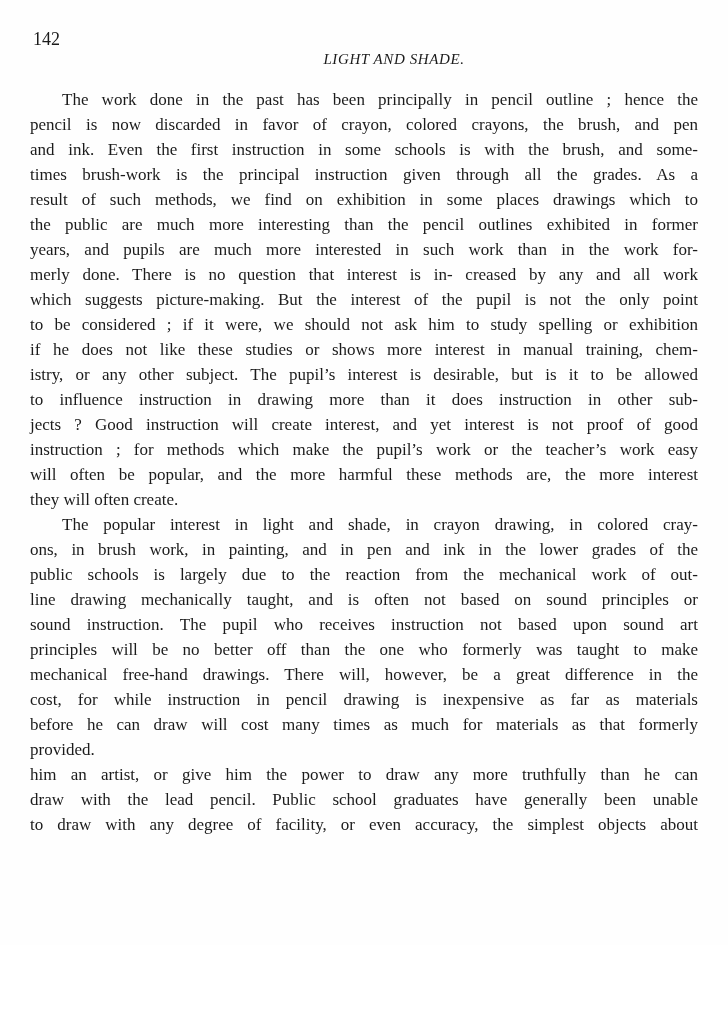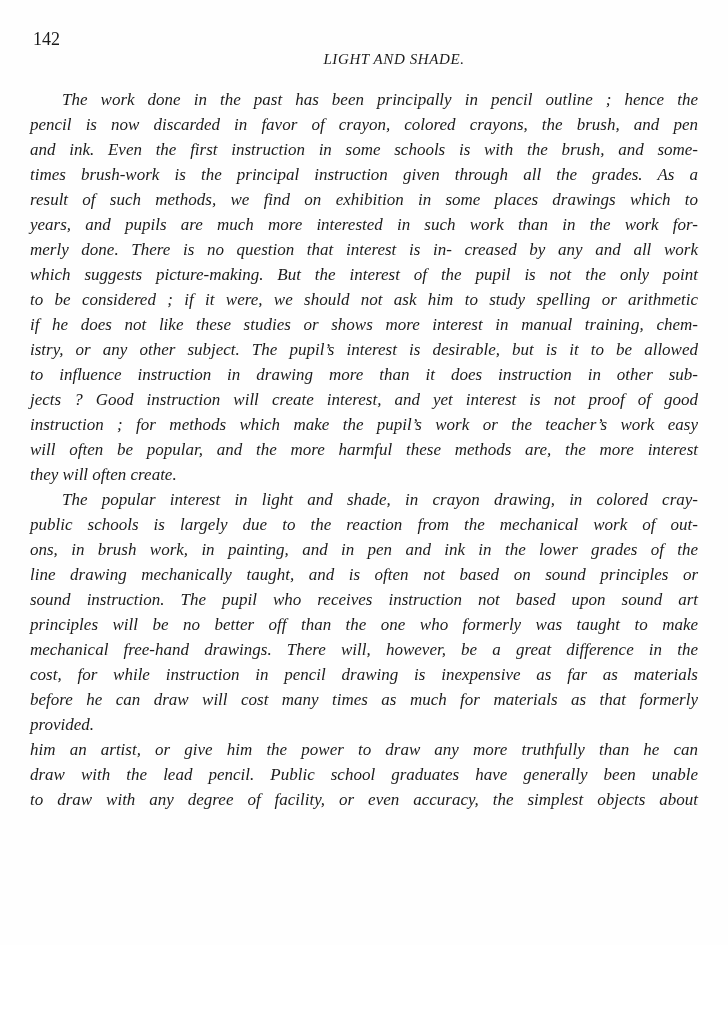--- a/index.html
+++ b/index.html
@@ -42,21 +42,20 @@
     width: 668px;
     font-size: 17px;
     line-height: 25px;
   }
   .paragraph {
     margin: 0;
   }
   .line {
     text-align: justify;
     text-align-last: justify;
-    font-style: italic;
   }
   .line.first {
     text-indent: 32px;
   }
   .line.last {
     text-align-last: left;
   }
 </style>
 </head>
 <body>
@@ -64,36 +63,37 @@
 <div class="page">
   <div class="page-number">142</div>
   <div class="running-head">LIGHT AND SHADE.</div>
   <div class="body-text">
     <div class="paragraph">
         <div class="line first">The work done in the past has been principally in pencil outline ; hence the</div>
         <div class="line">pencil is now discarded in favor of crayon, colored crayons, the brush, and pen</div>
         <div class="line">and ink. Even the first instruction in some schools is with the brush, and some-</div>
         <div class="line">times brush-work is the principal instruction given through all the grades. As a</div>
         <div class="line">result of such methods, we find on exhibition in some places drawings which to</div>
+        <div class="line">the public are much more interesting than the pencil outlines exhibited in former</div>
         <div class="line">years, and pupils are much more interested in such work than in the work for-</div>
         <div class="line">merly done. There is no question that interest is in- creased by any and all work</div>
         <div class="line">which suggests picture-making. But the interest of the pupil is not the only point</div>
-        <div class="line">to be considered ; if it were, we should not ask him to study spelling or arithmetic</div>
+        <div class="line">to be considered ; if it were, we should not ask him to study spelling or exhibition</div>
         <div class="line">if he does not like these studies or shows more interest in manual training, chem-</div>
         <div class="line">istry, or any other subject. The pupil’s interest is desirable, but is it to be allowed</div>
         <div class="line">to influence instruction in drawing more than it does instruction in other sub-</div>
         <div class="line">jects ? Good instruction will create interest, and yet interest is not proof of good</div>
         <div class="line">instruction ; for methods which make the pupil’s work or the teacher’s work easy</div>
         <div class="line">will often be popular, and the more harmful these methods are, the more interest</div>
         <div class="line last">they will often create.</div>
       </div>
     <div class="paragraph">
         <div class="line first">The popular interest in light and shade, in crayon drawing, in colored cray-</div>
+        <div class="line">ons, in brush work, in painting, and in pen and ink in the lower grades of the</div>
         <div class="line">public schools is largely due to the reaction from the mechanical work of out-</div>
-        <div class="line">ons, in brush work, in painting, and in pen and ink in the lower grades of the</div>
         <div class="line">line drawing mechanically taught, and is often not based on sound principles or</div>
         <div class="line">sound instruction. The pupil who receives instruction not based upon sound art</div>
         <div class="line">principles will be no better off than the one who formerly was taught to make</div>
         <div class="line">mechanical free-hand drawings. There will, however, be a great difference in the</div>
         <div class="line">cost, for while instruction in pencil drawing is inexpensive as far as materials</div>
         <div class="line">before he can draw will cost many times as much for materials as that formerly</div>
         <div class="line last">provided.</div>
       </div>
     <div class="paragraph">
         <div class="line">him an artist, or give him the power to draw any more truthfully than he can</div>

